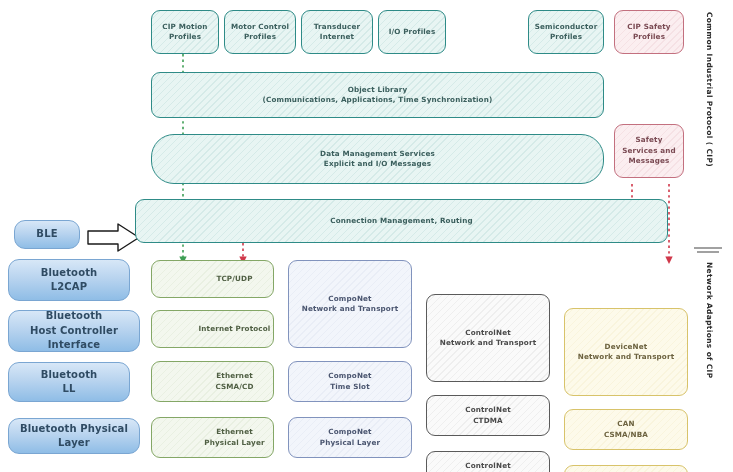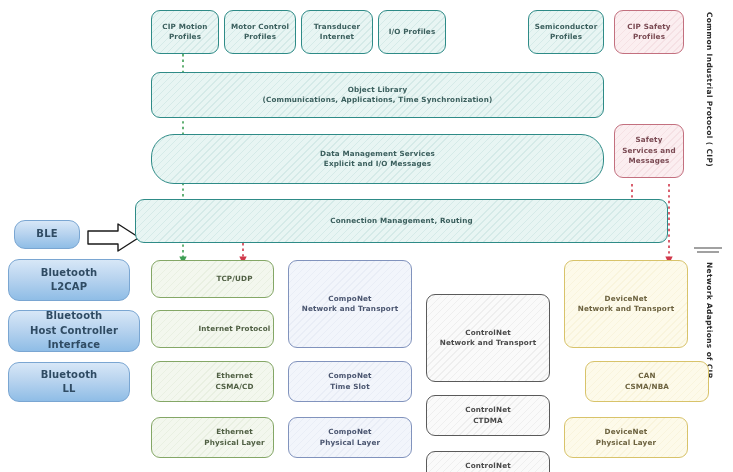--- a/index.html
+++ b/index.html
@@ -27,21 +27,21 @@
   .blue{border:1.2px solid #8193bd;background:
      repeating-linear-gradient(135deg,rgba(129,147,189,.08) 0 1px,rgba(255,255,255,0) 1px 5px),
      #f2f5fb;color:#4b5670;}
   
   .gray{border:1.3px solid #5a5a5a;background:
      repeating-linear-gradient(135deg,rgba(90,90,90,.07) 0 1px,rgba(255,255,255,0) 1px 5px),
      #fafafa;color:#4a4a4a;margin-top:34px;}
   
   .yellow{border:1.2px solid #d8c36a;background:
      repeating-linear-gradient(135deg,rgba(216,195,106,.10) 0 1px,rgba(255,255,255,0) 1px 5px),
-     #fdfaea;color:#6d6340;}
+     #fdfaea;color:#6d6340;margin-top:48px;}
   
   .bt{border:1px solid #7aa6d2;border-radius:11px;
       background:linear-gradient(180deg,#d7e7f7 0%,#b9d4ef 45%,#8fbde6 100%);
       color:#2f4b63;font-size:10px;}
 
   .vlabel{position:absolute;writing-mode:vertical-rl;text-orientation:mixed;
       font-size:7.4px;color:#2b2b2b;letter-spacing:.4px;white-space:nowrap;}
 
   svg.ov{position:absolute;left:0;top:0;width:733px;height:472px;
          pointer-events:none;overflow:visible;}
@@ -94,20 +94,21 @@
 
   <div class="box teal" style="left:135px;top:199px;width:533px;height:44px;">Connection Management, Routing</div>
 
   <div class="box bt" style="left:14px;top:220px;width:66px;height:29px;">BLE</div>
   <div class="box bt" style="left:8px;top:259px;width:122px;height:42px;">Bluetooth
 L2CAP</div>
   <div class="box bt" style="left:8px;top:310px;width:132px;height:42px;">Bluetooth
 Host Controller Interface</div>
   <div class="box bt" style="left:8px;top:362px;width:122px;height:40px;">Bluetooth
 LL</div>
+  <div class="box bt" style="left:8px;top:418px;width:132px;height:36px;">Bluetooth Physical Layer</div>
 
   <div class="box green" style="left:151px;top:260px;width:123px;height:38px;">TCP/UDP</div>
   <div class="box green" style="left:151px;top:310px;width:123px;height:38px;">Internet Protocol</div>
   <div class="box green" style="left:151px;top:361px;width:123px;height:41px;">Ethernet
 CSMA/CD</div>
   <div class="box green" style="left:151px;top:417px;width:123px;height:41px;">Ethernet
 Physical Layer</div>
 
   <div class="box blue" style="left:288px;top:260px;width:124px;height:88px;">CompoNet
 Network and Transport</div>
@@ -118,18 +119,18 @@
 
   <div class="box gray" style="left:426px;top:260px;width:124px;height:88px;">ControlNet
 Network and Transport</div>
   <div class="box gray" style="left:426px;top:361px;width:124px;height:41px;">ControlNet
 CTDMA</div>
   <div class="box gray" style="left:426px;top:417px;width:124px;height:41px;">ControlNet
 Physical Layer</div>
 
   <div class="box yellow" style="left:564px;top:260px;width:124px;height:88px;">DeviceNet
 Network and Transport</div>
-  <div class="box yellow" style="left:585px;top:361px;width:124px;height:41px;">CAN
+  <div class="box yellow" style="left:564px;top:361px;width:124px;height:41px;">CAN
 CSMA/NBA</div>
   <div class="box yellow" style="left:564px;top:417px;width:124px;height:41px;">DeviceNet
 Physical Layer</div>
 
 </div>
 
 </body></html>

